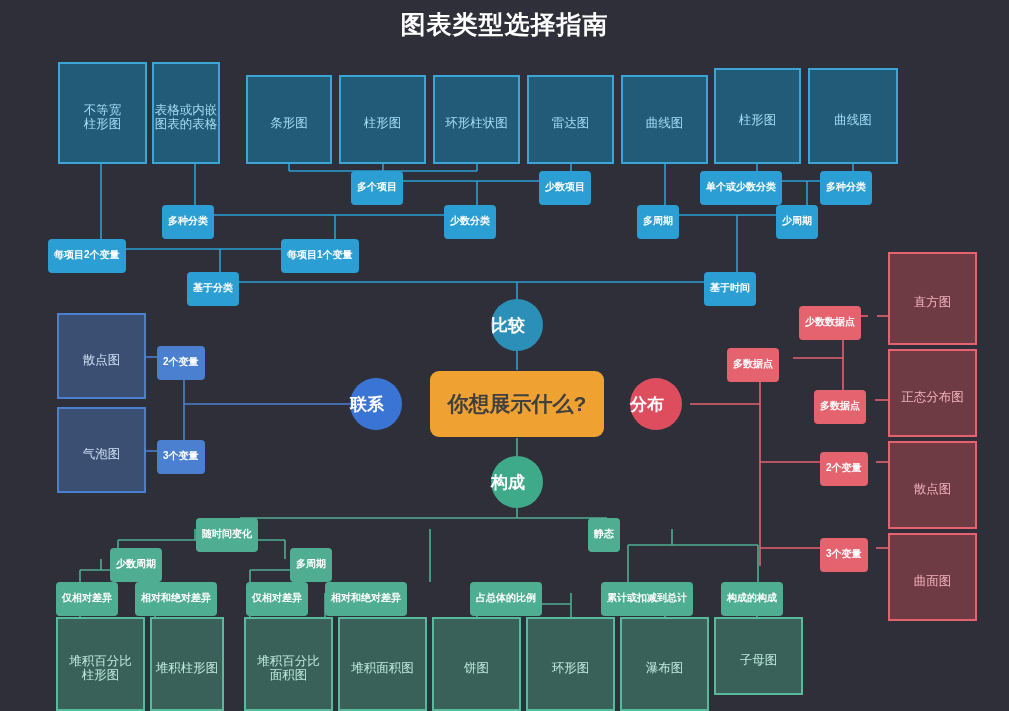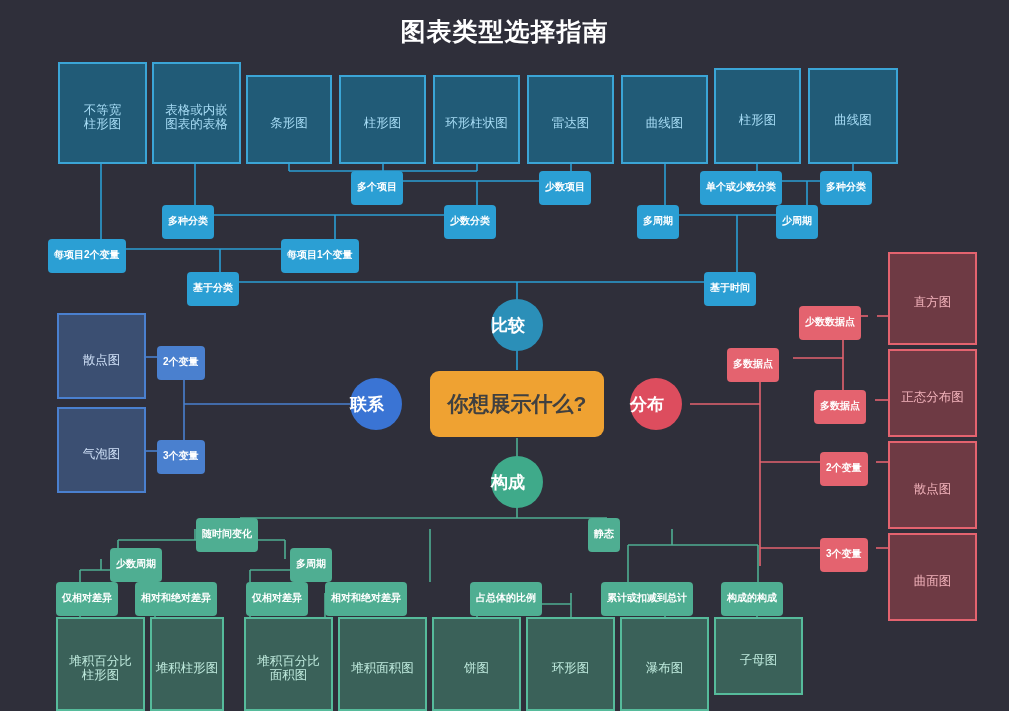--- a/index.html
+++ b/index.html
@@ -6,21 +6,21 @@
   html,body { background:#2f2f3a; }
   body {
     width:1009px; height:711px; position:relative; overflow:hidden;
     font-family:"Liberation Sans","DejaVu Sans",sans-serif;
     color:#fff;
   }
   #stage { position:absolute; left:0; top:0; width:1009px; height:711px; }
   svg.lines { position:absolute; left:0; top:0; width:1009px; height:711px; pointer-events:none; }
 
   #title {
-    position:absolute; left:0; top:15px; width:1009px; text-align:center;
+    position:absolute; left:0; top:8px; width:1009px; text-align:center;
     font-size:25px; font-weight:bold; color:#ffffff; letter-spacing:1px;
   }
 
   
   .card {
     position:absolute; border-width:2px; border-style:solid;
     display:flex; flex-direction:row; align-items:center;
   }
   .card .cap {
     text-align:center; line-height:1.12; font-size:12.5px; padding-top:7px;
@@ -191,21 +191,21 @@
           <rect x="20" y="18" width="10" height="22"></rect>
           <rect x="31" y="8" width="14" height="32"></rect>
           <rect x="46" y="21" width="9" height="19"></rect>
           <rect x="56" y="11" width="13" height="29"></rect>
           <path d="M14,41 L76,41"></path>
         </g>
       </svg>
     </div>
   </div>
 
-  <div class="card c-blue" style="left:152px;top:62px;width:89px;height:102px;">
+  <div class="card c-blue" style="left:152px;top:62px;width:68px;height:102px;">
     <div class="cap">表格或内嵌<br>图表的表格</div>
     <div class="art">
       <svg viewBox="0 0 89 44" preserveAspectRatio="none">
         <g stroke="#9ed8f2" stroke-width="1.1" fill="none">
           <rect x="18" y="6" width="54" height="30"></rect>
           <path d="M18,16 L72,16 M18,26 L72,26 M31,6 L31,36 M45,6 L45,36 M58,6 L58,36"></path>
           <g stroke-width="0.9">
             <rect x="21" y="9" width="7" height="5"></rect>
               <path d="M22,14 L22,10 M24,14 L24,11 M26,14 L26,9.5"></path>
             <rect x="48" y="9" width="7" height="5"></rect>

